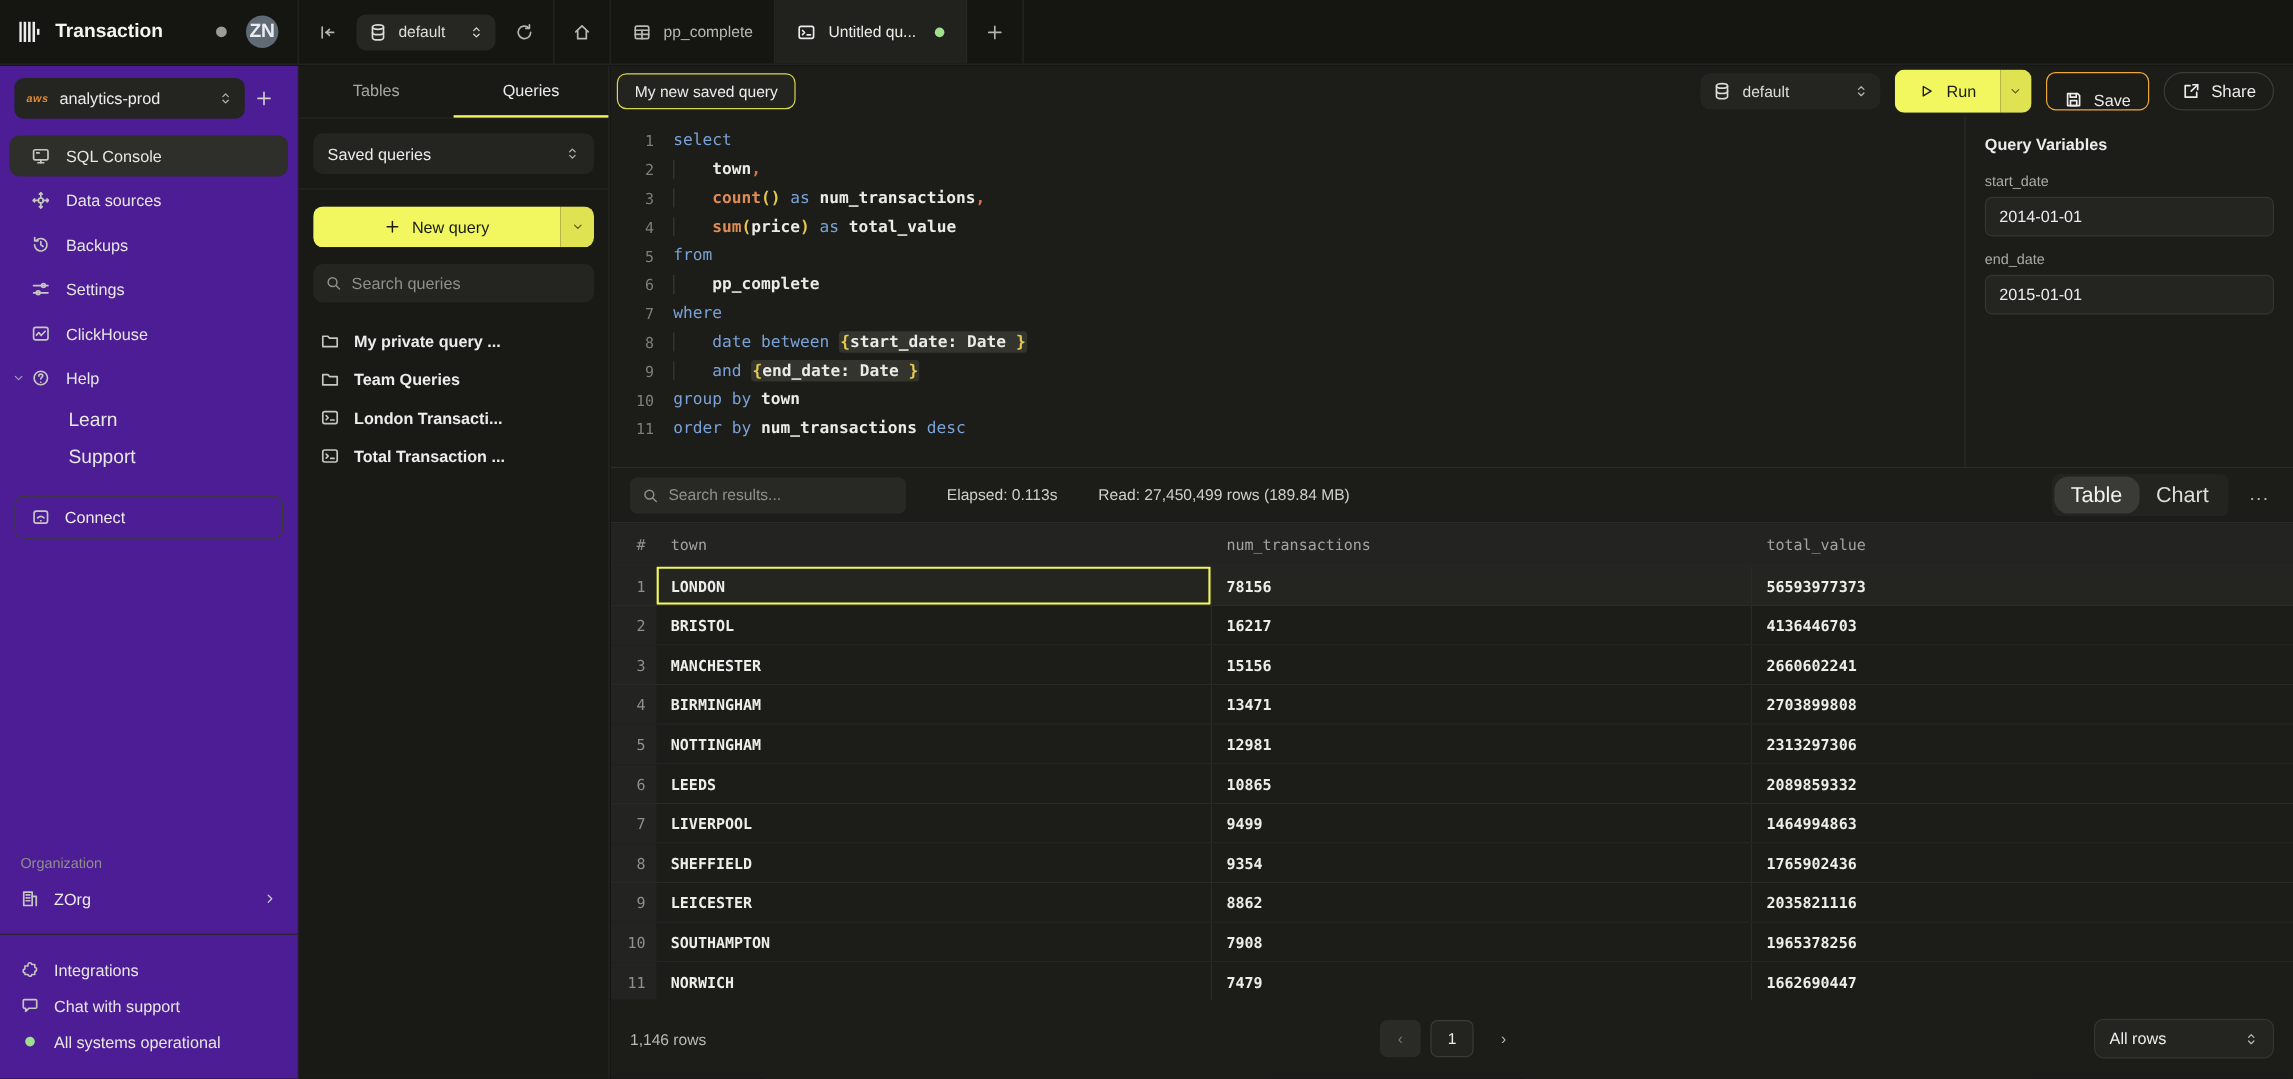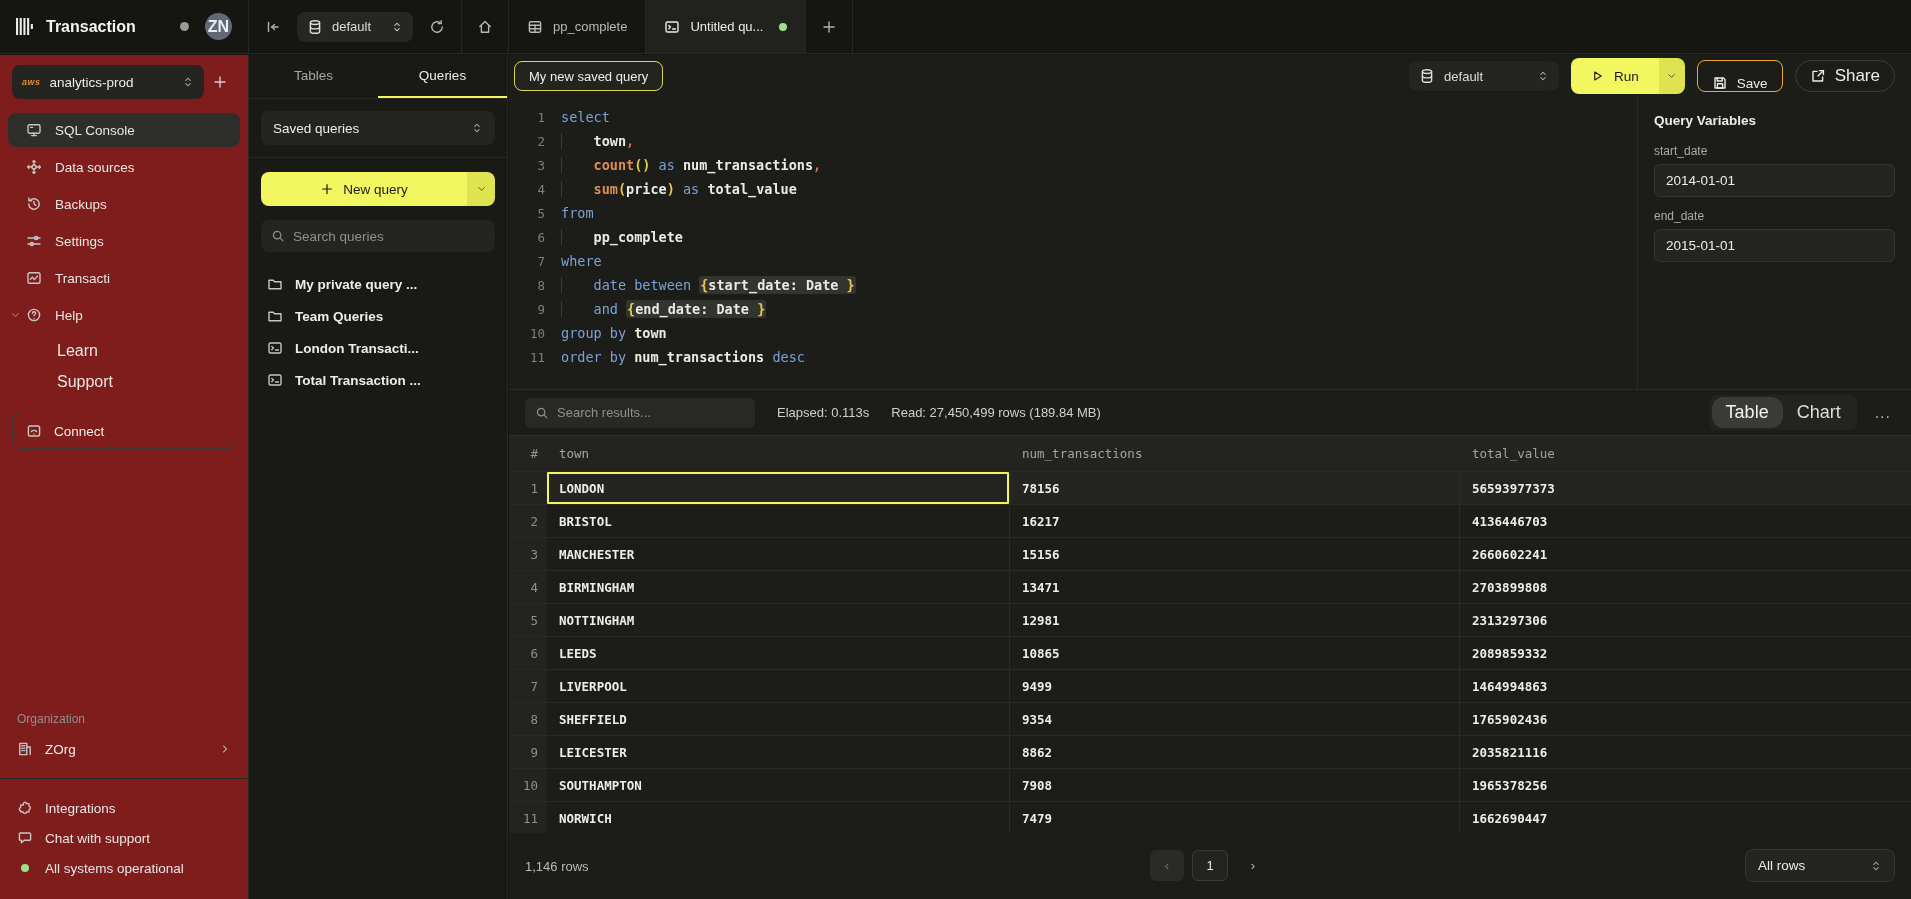--- a/index.html
+++ b/index.html
@@ -26,21 +26,21 @@
   .tabbar{display:flex;align-items:stretch;flex:1}
   .tb-btn{width:48px;display:flex;align-items:center;justify-content:center;color:#b3b3af;cursor:pointer}
   .tb-sel{align-self:center;height:30px;background:#26262:3;background:#262623;border-radius:8px;
           display:flex;align-items:center;gap:9px;padding:0 10px;color:#dcdcd9;cursor:pointer}
   .tb-div{width:1px;background:var(--line2)}
   .tab{display:flex;align-items:center;gap:10px;padding:0 18px;color:#b8b8b4;border-right:1px solid var(--line2);cursor:pointer}
   .tab.active{background:#21211e;color:#ececea}
   .tab .gdot{width:8px;height:8px;border-radius:50%;background:var(--green);margin-left:6px}
 
   
-  .sidebar{position:absolute;top:55px;left:0;bottom:0;width:249px;background:#7f1d1d;
+  .sidebar{position:absolute;top:55px;left:0;bottom:0;width:249px;background:#4c1d95;
            border-right:1px solid var(--line2);display:flex;flex-direction:column;}
   .inst-row{display:flex;align-items:center;padding:10px 12px 0 12px}
   .inst-sel{flex:1;height:34px;background:#242421;border-radius:8px;display:flex;align-items:center;
             gap:9px;padding:0 10px;cursor:pointer}
   .inst-sel .aws{color:#e08b33;font-weight:700;font-size:9px;font-style:italic;letter-spacing:.5px}
   .inst-name{font-size:13.5px;color:#ececea;flex:1}
   .plus-btn{width:32px;height:32px;display:flex;align-items:center;justify-content:center;color:#cfcfcb;cursor:pointer}
   .nav{margin-top:14px;padding:0 8px}
   .nav-item{position:relative;height:34px;display:flex;align-items:center;gap:13px;padding-left:18px;
             border-radius:8px;color:#e6e6e3;font-size:13.5px;cursor:pointer;margin-bottom:3px}
@@ -96,21 +96,21 @@
           gap:9px;padding:0 10px;color:#dcdcd9;cursor:pointer}
   .db-sel .chevs{margin-left:auto;color:#b3b3af}
   .run-btn{display:flex;height:36px;border-radius:8px;overflow:hidden;cursor:pointer}
   .run-main{background:var(--accent);color:#1b1b12;display:flex;align-items:center;gap:10px;padding:0 20px;
             font-size:13.5px}
   .run-main .ic{color:#1b1b12}
   .run-chev{width:26px;background:var(--accent-dark);color:#55551e;display:flex;align-items:center;justify-content:center}
   .save-btn{height:32px;border:1.5px solid var(--save-border);border-radius:8px;display:flex;align-items:flex-end;
             gap:9px;padding:0 14px;font-size:13.5px;color:#ececea;background:transparent;cursor:pointer}
   .share-btn{height:32px;border:1px solid #3b3b38;border-radius:16px;display:flex;align-items:center;
-             gap:9px;padding:0 14px;font-size:17px;color:#ececea;background:transparent;cursor:pointer}
+             gap:9px;padding:0 14px;font-size:14px;color:#ececea;background:transparent;cursor:pointer}
 
   .ed-body{height:292px;display:flex}
   .code-area{flex:1;padding:8px 0 0 12px;overflow:hidden}
   .code-row{display:flex;height:24px;align-items:center}
   .ln{width:24px;text-align:right;color:#7e7e7a;font:12.5px "DejaVu Sans Mono",monospace;margin-right:16px;flex:none}
   .code-line{font:700 13.5px "DejaVu Sans Mono",monospace;white-space:pre}
   .tk-k{color:var(--kw);font-weight:400}
   .tk-f{color:var(--fn)}
   .tk-p{color:var(--paren)}
   .tk-i{color:var(--ident)}
@@ -120,21 +120,21 @@
   .chip{background:#34342f;border-radius:3px;padding:1px 1px}
 
   .vars{width:274px;border-left:1px solid var(--line)}
   .vars-inner{padding:16px}
   .vars-title{font-size:13.5px;font-weight:700;margin-bottom:16px}
   .var-label{font-size:12px;color:#a9a9a5;margin-bottom:6px}
   .var-input{width:100%;height:33px;background:#242421;border:1px solid #343431;border-radius:6px;
              color:#ececea;font-size:13.5px;padding:0 11px;margin-bottom:12px;outline:none;
              font-family:"Liberation Sans",sans-serif}
 
-  .res-bar{height:46px;border-top:1px solid var(--line);display:flex;align-items:center;padding:0 16px;gap:22px}
+  .res-bar{height:46px;border-top:1px solid var(--line);display:flex;align-items:center;padding:0 16px;gap:34px}
   .res-search{width:230px;height:30px;background:#282825;border-radius:6px;display:flex;align-items:center;
               gap:8px;padding:0 10px;color:#8f8f8b}
   .res-search input{background:transparent;border:none;outline:none;color:#dcdcd9;width:100%;font-size:13px;
                     font-family:"Liberation Sans",sans-serif}
   .res-search input::placeholder{color:#8f8f8b}
   .res-stat{color:#cfcfcb;font-size:13px}
   .res-right{margin-left:auto;display:flex;align-items:center;gap:14px}
   .seg-group{background:#232320;border-radius:6px;padding:2px;display:flex}
   .seg{padding:5px 14px;border-radius:12px;font-size:18px;color:#dcdcd9;cursor:pointer}
   .seg.active{background:#3a3a36;color:#f2f2ef}
@@ -291,21 +291,21 @@
           <circle cx="10.2" cy="5" r="1.6"></circle>
           <circle cx="5.8" cy="11" r="1.6"></circle>
       </svg>
       <span>Settings</span>
     </div>
     <div class="nav-item">
       <svg class="ic" viewBox="0 0 16 16">
         <rect x="2" y="2.8" width="12" height="10.4" rx="1.8"></rect>
           <path d="m4.4 9.3 2-2.2 1.9 2.5 3.3-3.6"></path>
       </svg>
-      <span>Transacti</span>
+      <span>ClickHouse</span>
     </div>
     <div class="nav-item">
       <svg class="ic pre-chev" style="width:11px" viewBox="0 0 16 16">
         <path d="m4 6 4 4 4-4"></path>
       </svg>
       <svg class="ic" viewBox="0 0 16 16">
         <circle cx="8" cy="8" r="5.6"></circle>
           <path d="M6.4 6.4c0-.9.7-1.6 1.6-1.6s1.6.6 1.6 1.5c0 1.1-1.6 1.2-1.6 2.4"></path>
           <path class="f" d="M7.4 11h1.2v1.2H7.4z"></path>
       </svg>

